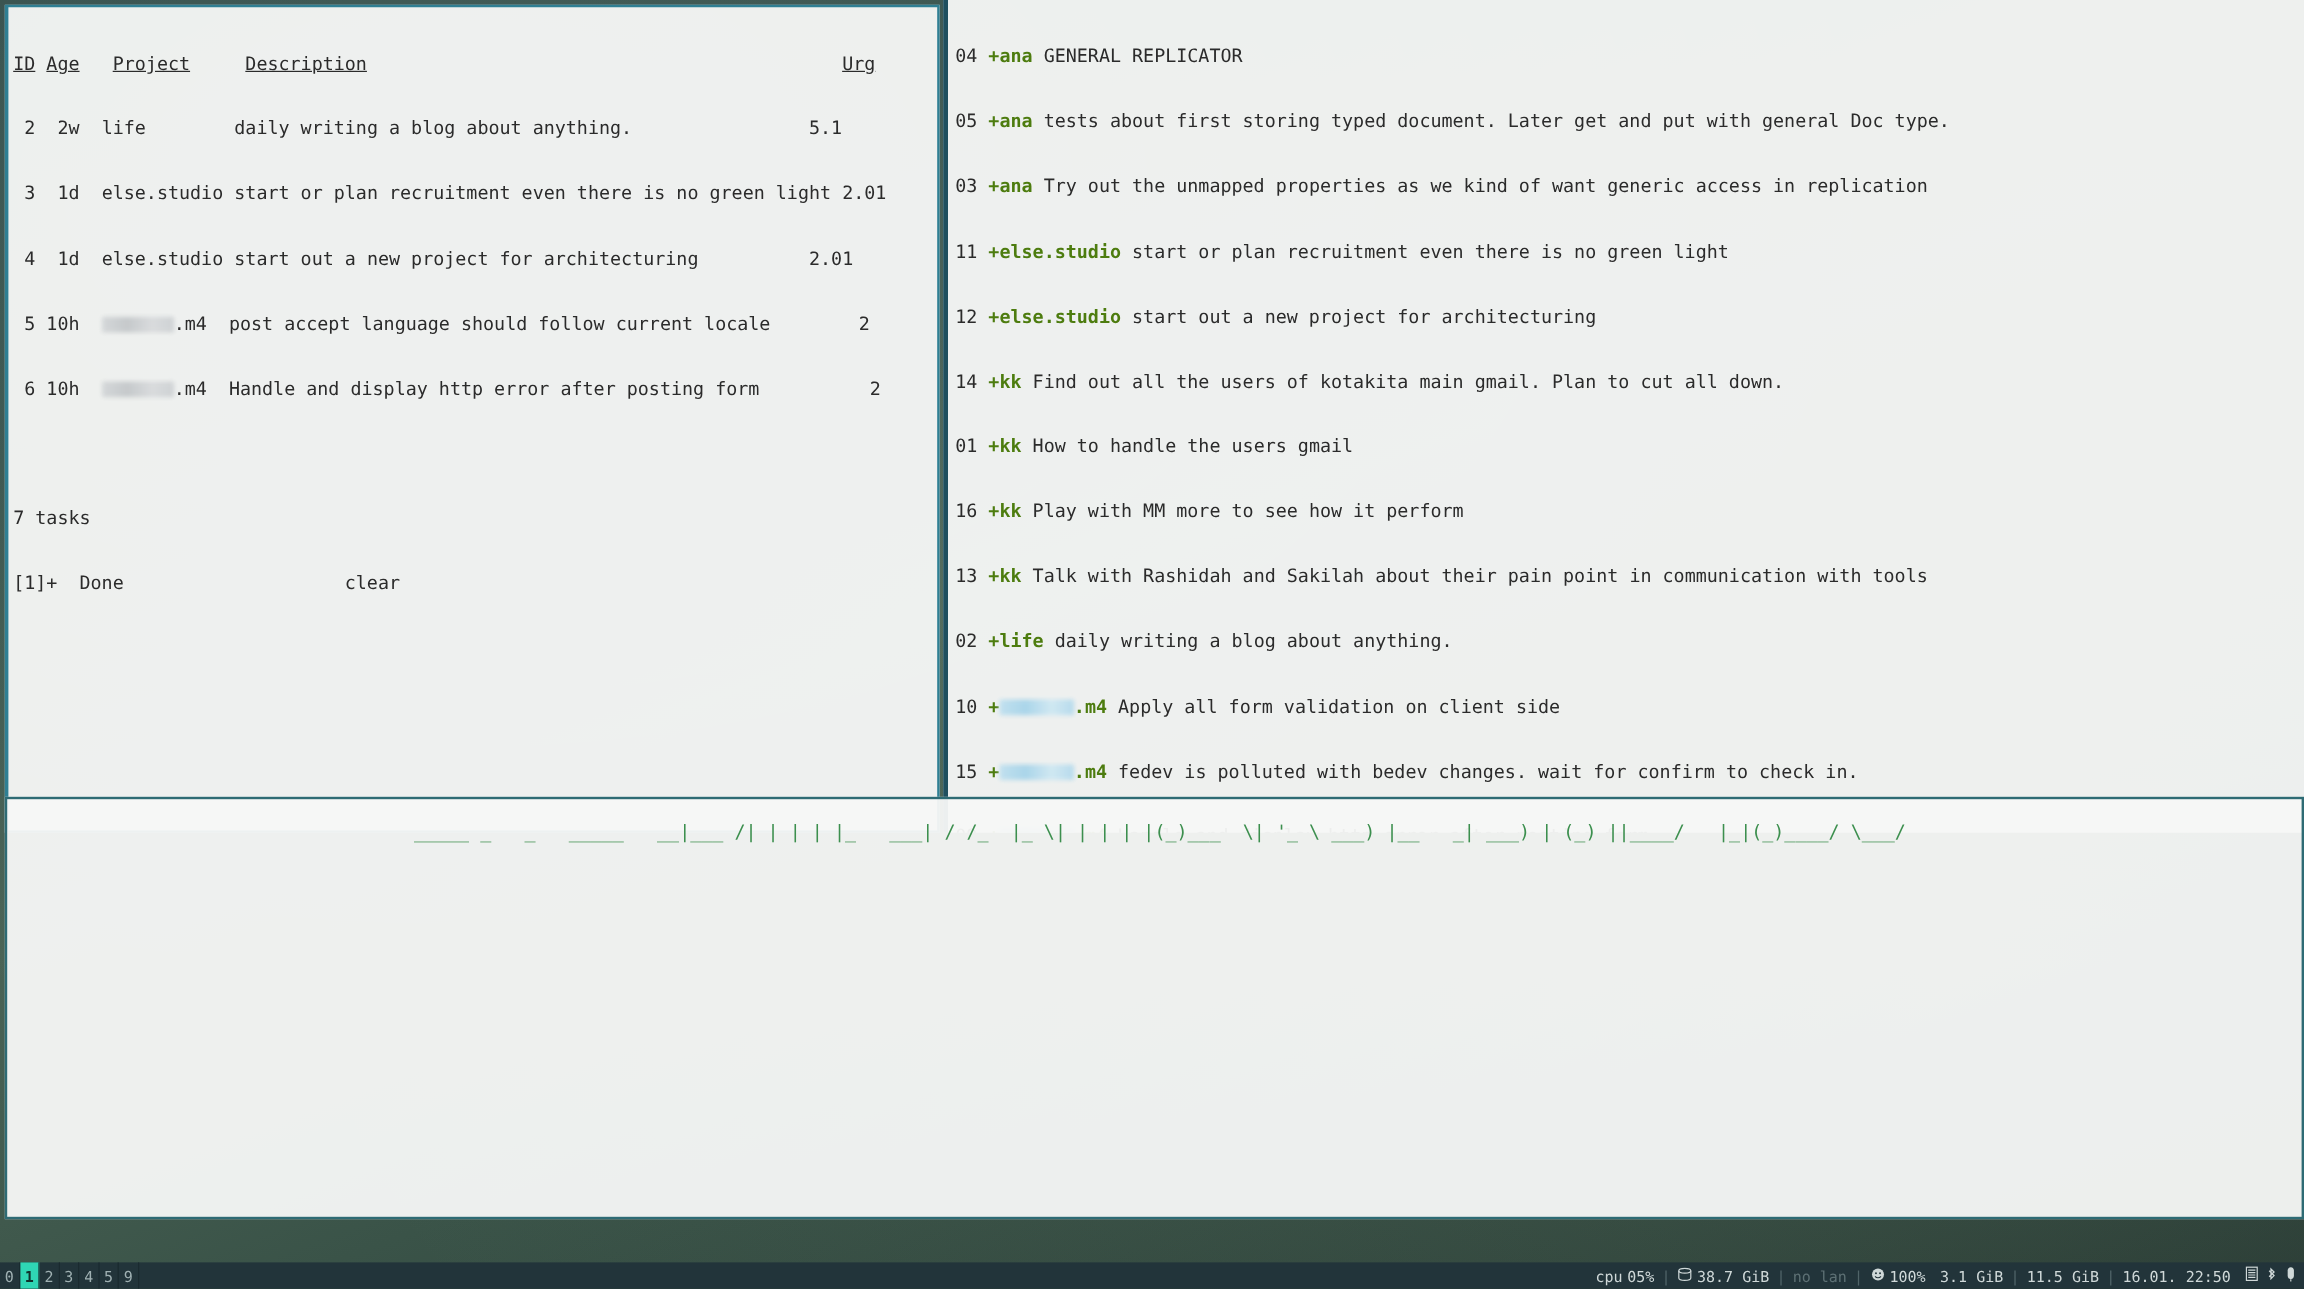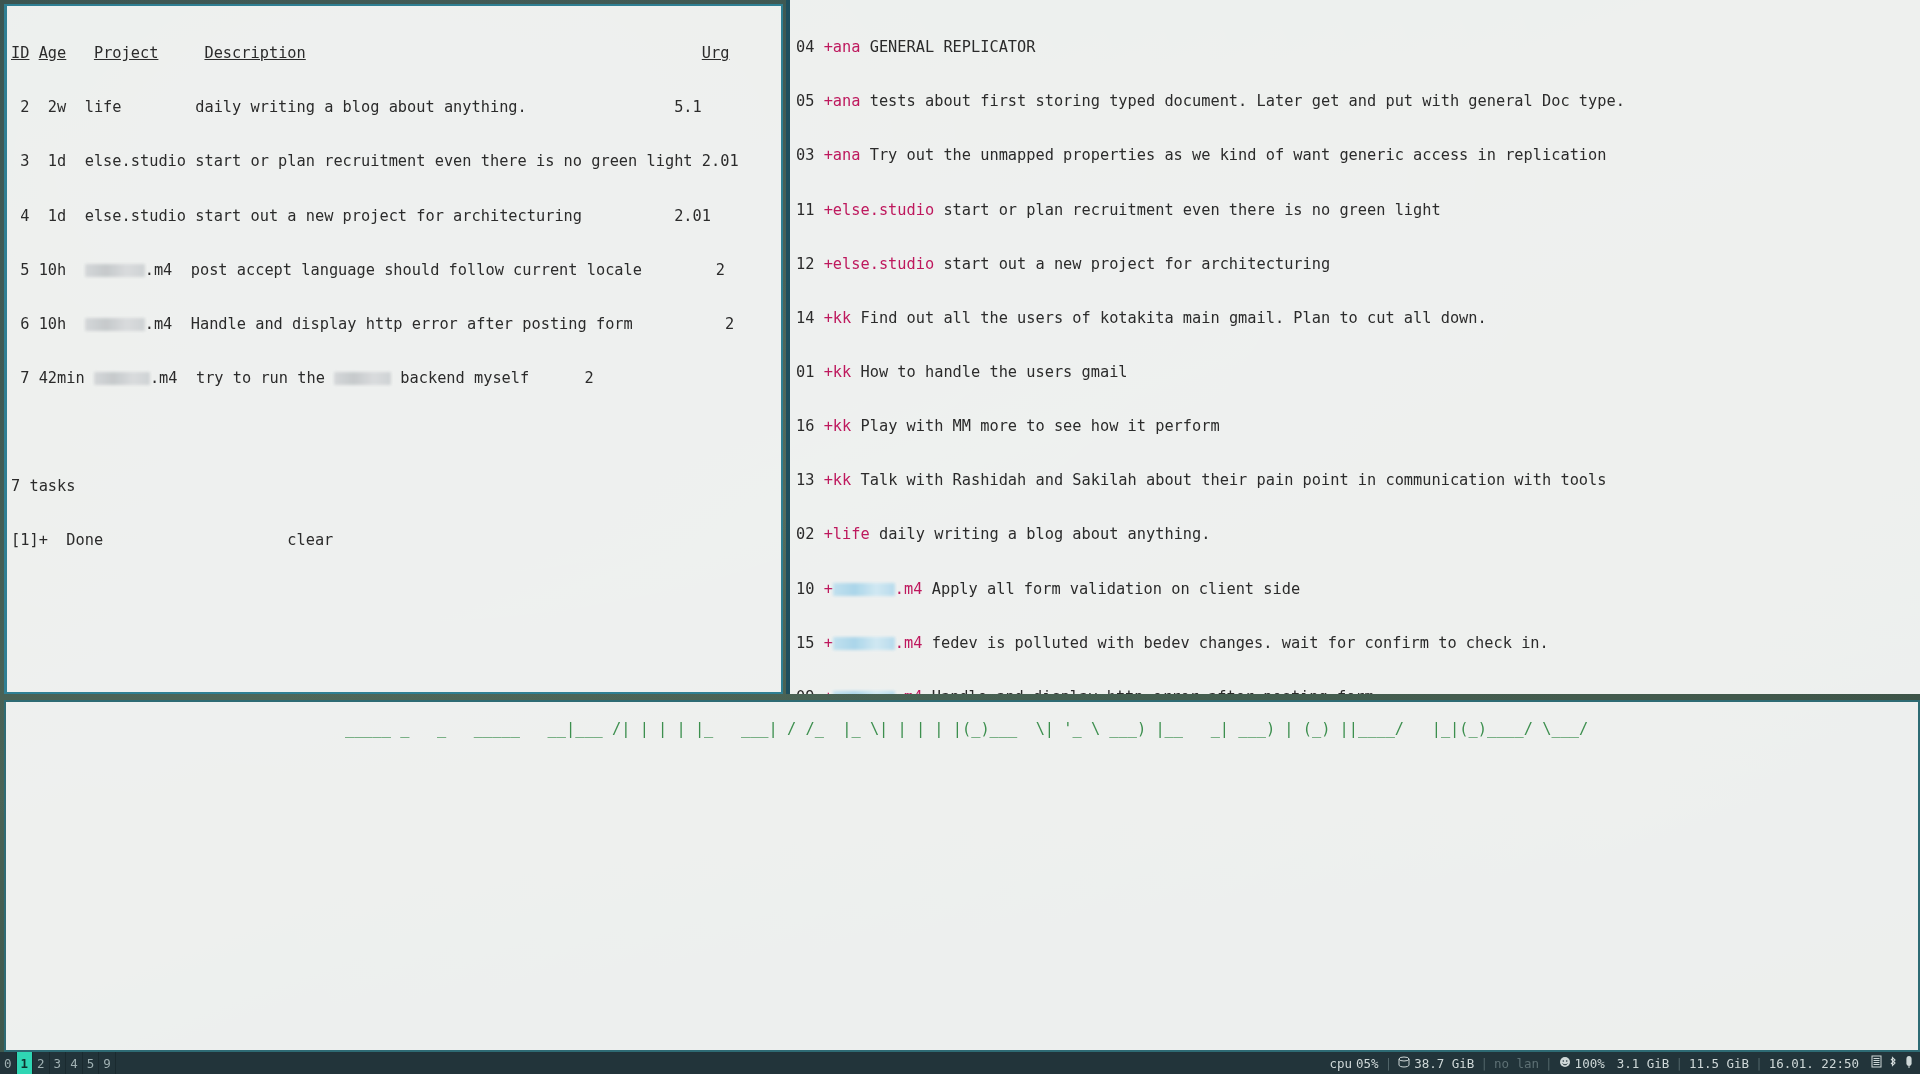--- a/index.html
+++ b/index.html
@@ -27,36 +27,36 @@
   }
 
   
   .pane {
     position: absolute;
     background: rgba(246,247,246,0.955);
     overflow: hidden;
   }
   .pane-left  { left: 4px;  top: 4px; width: 779px;  height: 690px; border: 2px solid #2f7f93; border-left-width:3px;}
   .pane-right { left: 786px; top: 0px;  width: 1134px; height: 694px; border-left: 4px solid #1f4f5e; }
-  .pane-bottom{ left: 4px;  top: 700px; width: 1916px; height: 352px; border: 2px solid #2e6b74; padding-left: 44px; }
+  .pane-bottom{ left: 4px;  top: 664px; width: 1916px; height: 352px; border: 2px solid #2e6b74; padding-left: 44px; }
 
   .term {
     position: absolute;
     top: 0; left: 0;
     padding: 2px 0 0 4px;
     font-size: 15.3px;
     line-height: 18.05px;
     letter-spacing: 0px;
     white-space: pre;
     color: #2b2b2b;
   }
   .pane-right .term { padding-left: 6px; }
 
   .ln { height: 18.05px; white-space: pre; }
-  .blue   { color: #be185d; }
+  .blue   { color: #4d7c0f; font-weight: bold; }
   .u      { text-decoration: underline; }
 
   
   .rd {
     display: inline-block;
     vertical-align: -2px;
     height: 13px;
     border-radius: 1px;
     background: linear-gradient(90deg,#d3d6d8,#c4c8ca 35%,#d8dadc 70%,#cdd1d3);
     filter: blur(1.6px);
@@ -115,21 +115,20 @@
   <div class="desktop"></div>
 
   <div class="pane pane-left">
     <div class="term">
       <div class="ln"><span class="u">ID</span> <span class="u">Age</span>   <span class="u">Project</span>     <span class="u">Description</span>                                           <span class="u">Urg</span> </div>
       <div class="ln"> <span>2</span>  <span>2w</span>  <span>life</span>        <span>daily writing a blog about anything.</span>                <span>5.1</span></div>
       <div class="ln"> <span>3</span>  <span>1d</span>  <span>else.studio</span> <span>start or plan recruitment even there is no green light</span> <span>2.01</span></div>
       <div class="ln"> <span>4</span>  <span>1d</span>  <span>else.studio</span> <span>start out a new project for architecturing</span>          <span>2.01</span></div>
       <div class="ln"> 5 10h  <span class="rd" style="width:60px"></span>.m4  post accept language should follow current locale        2</div>
       <div class="ln"> 6 10h  <span class="rd" style="width:60px"></span>.m4  Handle and display http error after posting form          2</div>
-      <div class="ln"> 7 42min <span class="rd" style="width:56px"></span>.m4  try to run the <span class="rd" style="width:57px"></span> backend myself      2</div>
       <div class="ln">&nbsp;</div>
       <div class="ln">7 tasks</div>
       <div class="ln">[1]+  Done                    clear</div>
       <div class="ln">&nbsp;</div>
       <div class="ln">&nbsp;</div>
       
       
       
       
       

